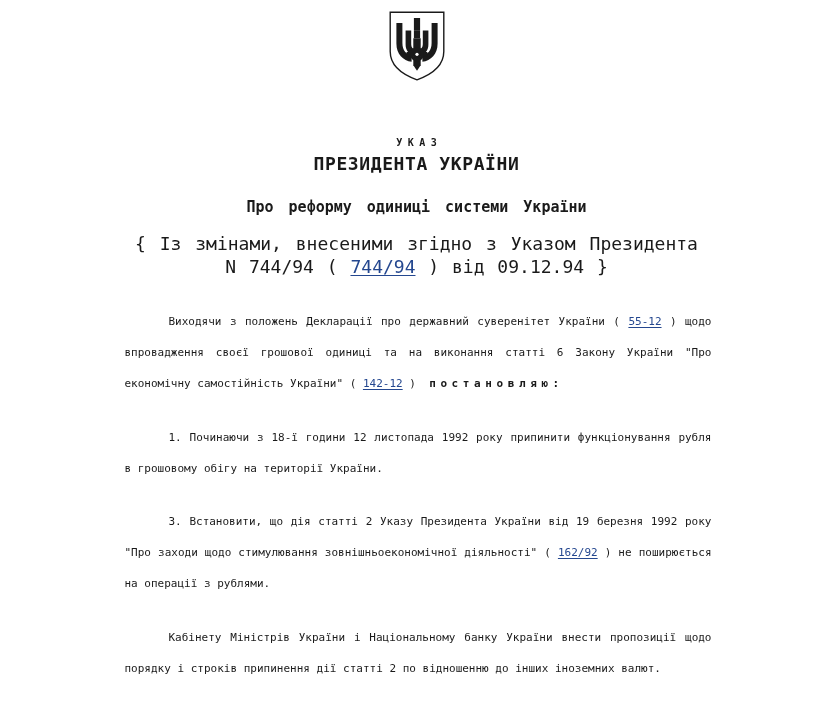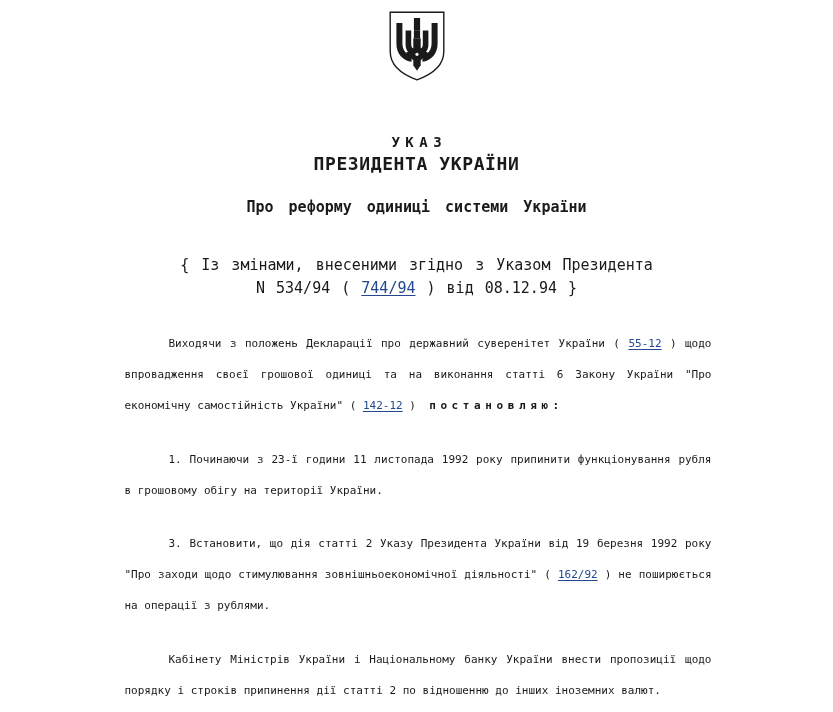--- a/index.html
+++ b/index.html
@@ -35,21 +35,21 @@
     width: 56px;
     height: 70px;
   }
 
   
   .doc-head {
     text-align: center;
     margin-top: 51px;
   }
   .title-line-1 {
-    font-size: 14px;
+    font-size: 10px;
     font-weight: bold;
     letter-spacing: 5.5px;
     line-height: 21px;
     text-indent: 5.5px;
   }
   .title-line-2 {
     font-size: 18px;
     font-weight: bold;
     letter-spacing: 0.6px;
     line-height: 21px;
@@ -58,23 +58,23 @@
     font-size: 15px;
     font-weight: bold;
     word-spacing: 6px;
     margin-top: 23px;
     line-height: 21px;
   }
 
   
   .amendment {
     text-align: center;
-    font-size: 15px;
+    font-size: 18px;
     line-height: 23px;
-    margin-top: 36px;
+    margin-top: 14px;
     word-spacing: 3px;
   }
   .amendment .ln2 {
     word-spacing: 2px;
   }
 
   
   .body-block {
     margin: 0 auto;
     width: 622px;
@@ -143,28 +143,28 @@
   </div>
 
   <div class="doc-head">
     <div class="title-line-1">УКАЗ</div>
     <div class="title-line-2">ПРЕЗИДЕНТА УКРАЇНИ</div>
     <div class="subtitle">Про реформу одиниці системи України</div>
   </div>
 
   <div class="amendment">
     <div>{ Із змінами, внесеними згідно з Указом Президента</div>
-    <div class="ln2"><span>N 534/94 (</span><span>&nbsp;</span><a class="ref" href="#">744/94</a><span>&nbsp;</span><span>) від 08.12.94 }</span></div>
+    <div class="ln2"><span>N 744/94 (</span><span>&nbsp;</span><a class="ref" href="#">744/94</a><span>&nbsp;</span><span>) від 09.12.94 }</span></div>
   </div>
 
   <div class="body-block">
 
     <p class="para first"><span>Виходячи з положень Декларації про державний суверенітет України (</span><span>&nbsp;</span><a class="ref" href="#">55-12</a><span>&nbsp;</span><span>) щодо впровадження своєї грошової одиниці та на виконання статті 6 Закону України "Про економічну самостійність України" (</span><span>&nbsp;</span><a class="ref" href="#">142-12</a><span>&nbsp;</span><span>)</span><span>&nbsp; </span><span class="spaced-bold nb">постановляю:</span></p>
 
-    <p class="para gap">1. Починаючи з 23-ї години 11 листопада 1992 року припинити функціонування рубля в грошовому обігу на території України.</p>
+    <p class="para gap">1. Починаючи з 18-ї години 12 листопада 1992 року припинити функціонування рубля в грошовому обігу на території України.</p>
 
 
     <p class="para gap"><span>3. Встановити, що дія статті 2 Указу Президента України від 19 березня 1992 року "Про заходи щодо стимулювання зовнішньоекономічної діяльності" (</span><span>&nbsp;</span><a class="ref" href="#">162/92</a><span>&nbsp;</span><span>) не поширюється на операції з рублями.</span></p>
 
     <p class="para gap">Кабінету Міністрів України і Національному банку України внести пропозиції щодо порядку і строків припинення дії статті 2 по відношенню до інших іноземних валют.</p>
 
   </div>
 </div>
 
 </body></html>

